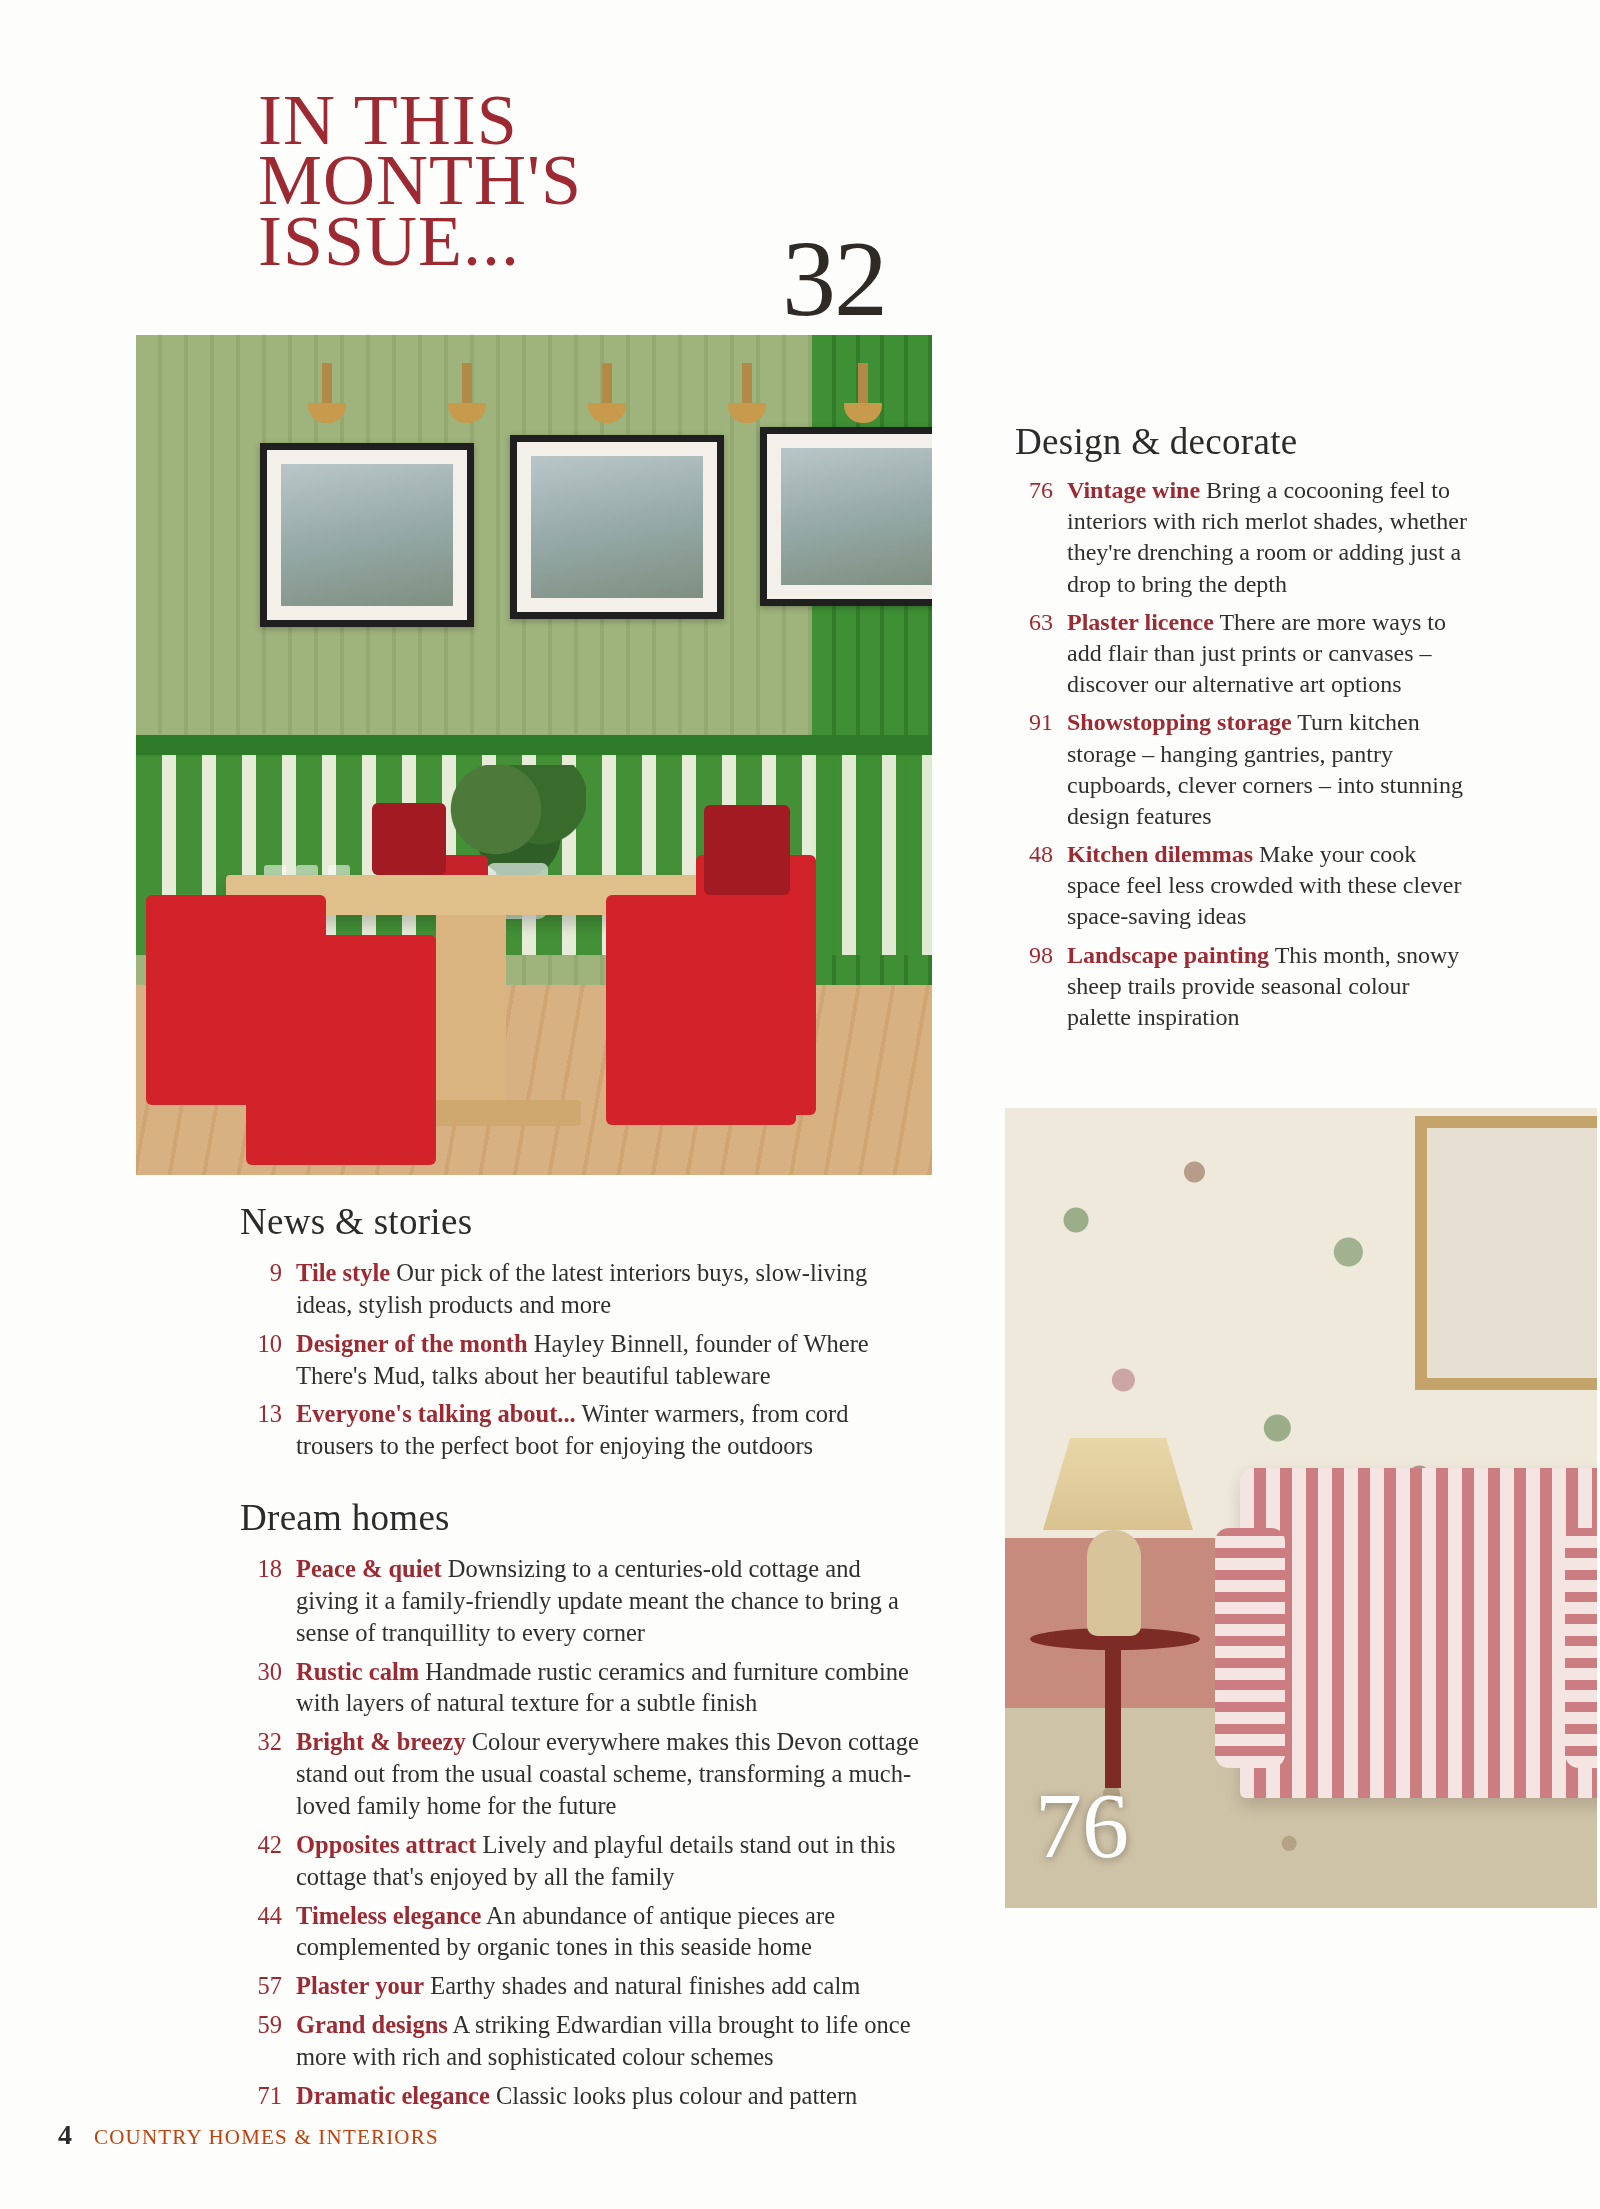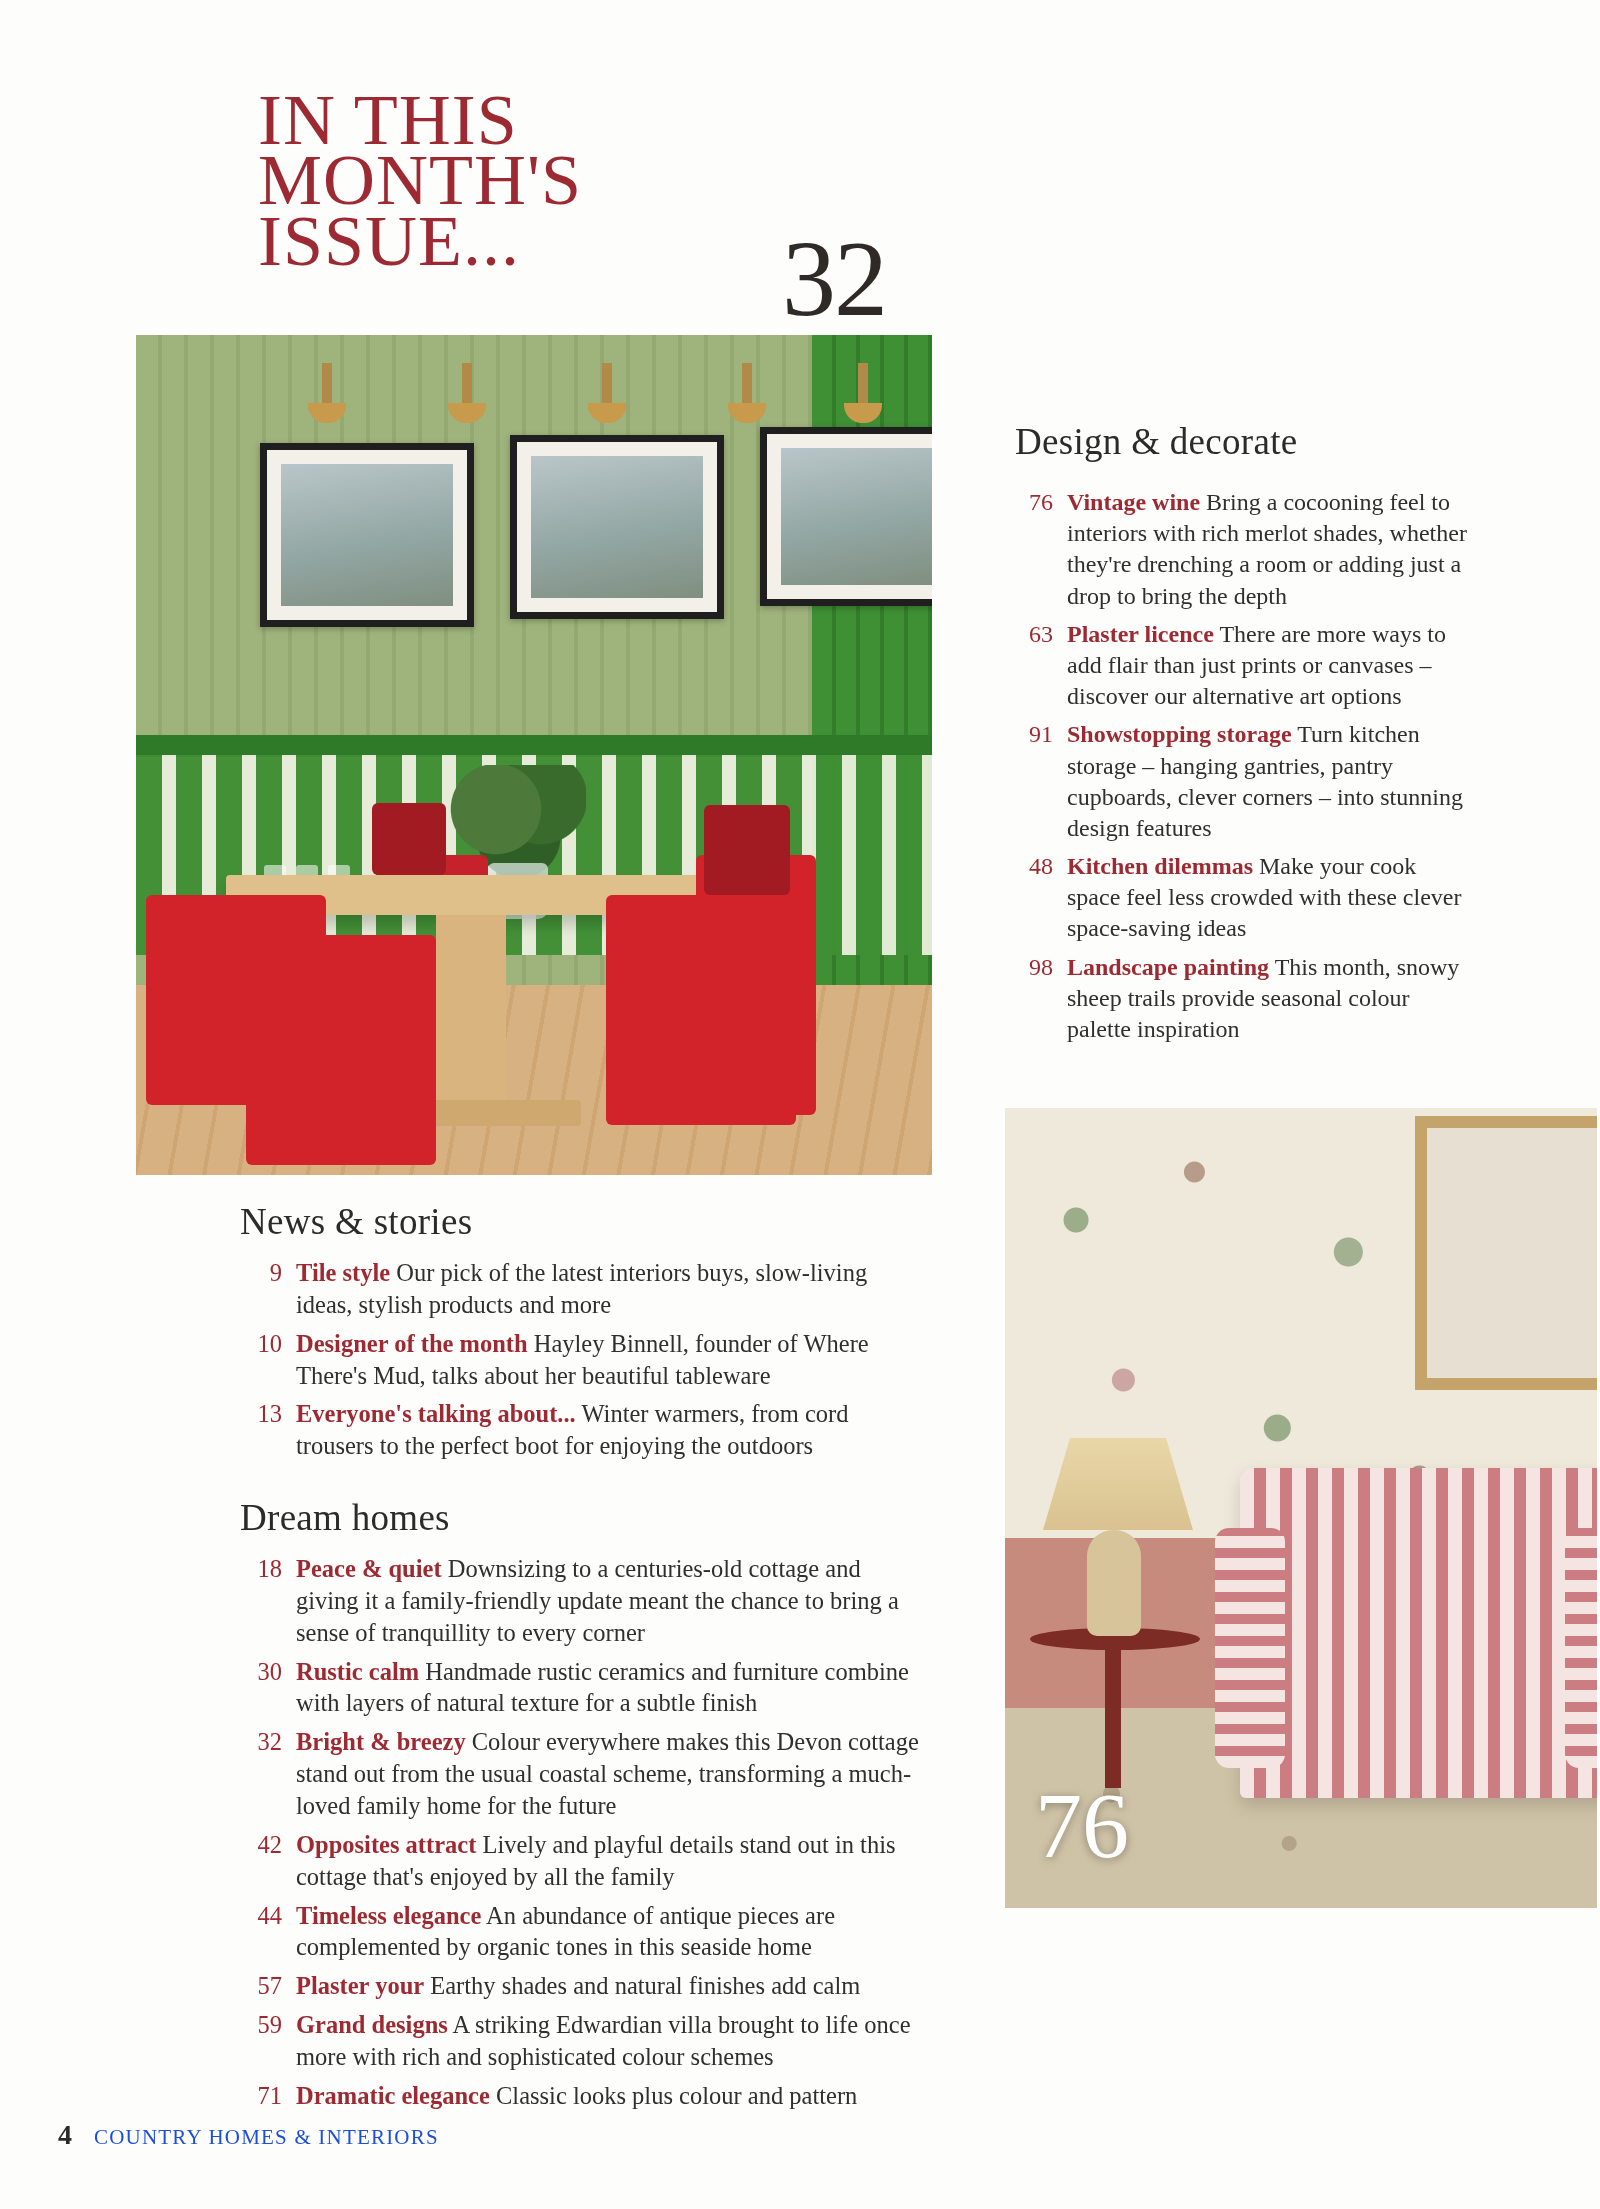--- a/index.html
+++ b/index.html
@@ -238,21 +238,21 @@
     font-weight: bold;
   }
 
   
   .right-col {
     position: absolute;
     left: 1015px;
     top: 420px;
     width: 460px;
   }
-  .right-col .section-head { margin-bottom: 24px; }
+  .right-col .section-head { margin-bottom: 12px; }
   .right-col ul.toc li { font-size: 24px; }
   .right-col ul.toc li .pg { width: 52px; flex: 0 0 52px; }
 
   
   .right-photo {
     position: absolute;
     left: 1005px;
     top: 1108px;
     width: 592px;
     height: 800px;
@@ -370,21 +370,21 @@
     gap: 22px;
   }
   .footer .folio {
     font-size: 28px;
     color: #2b2b2b;
     font-weight: bold;
   }
   .footer .pubname {
     font-size: 21px;
     letter-spacing: 1.2px;
-    color: #1d4ed8;
+    color: #c2410c;
     text-transform: uppercase;
   }
 </style>
 </head>
 <body>
 
 <div class="page">
 
   <div class="masthead">
     <span class="masthead-line l1">IN THIS</span>

